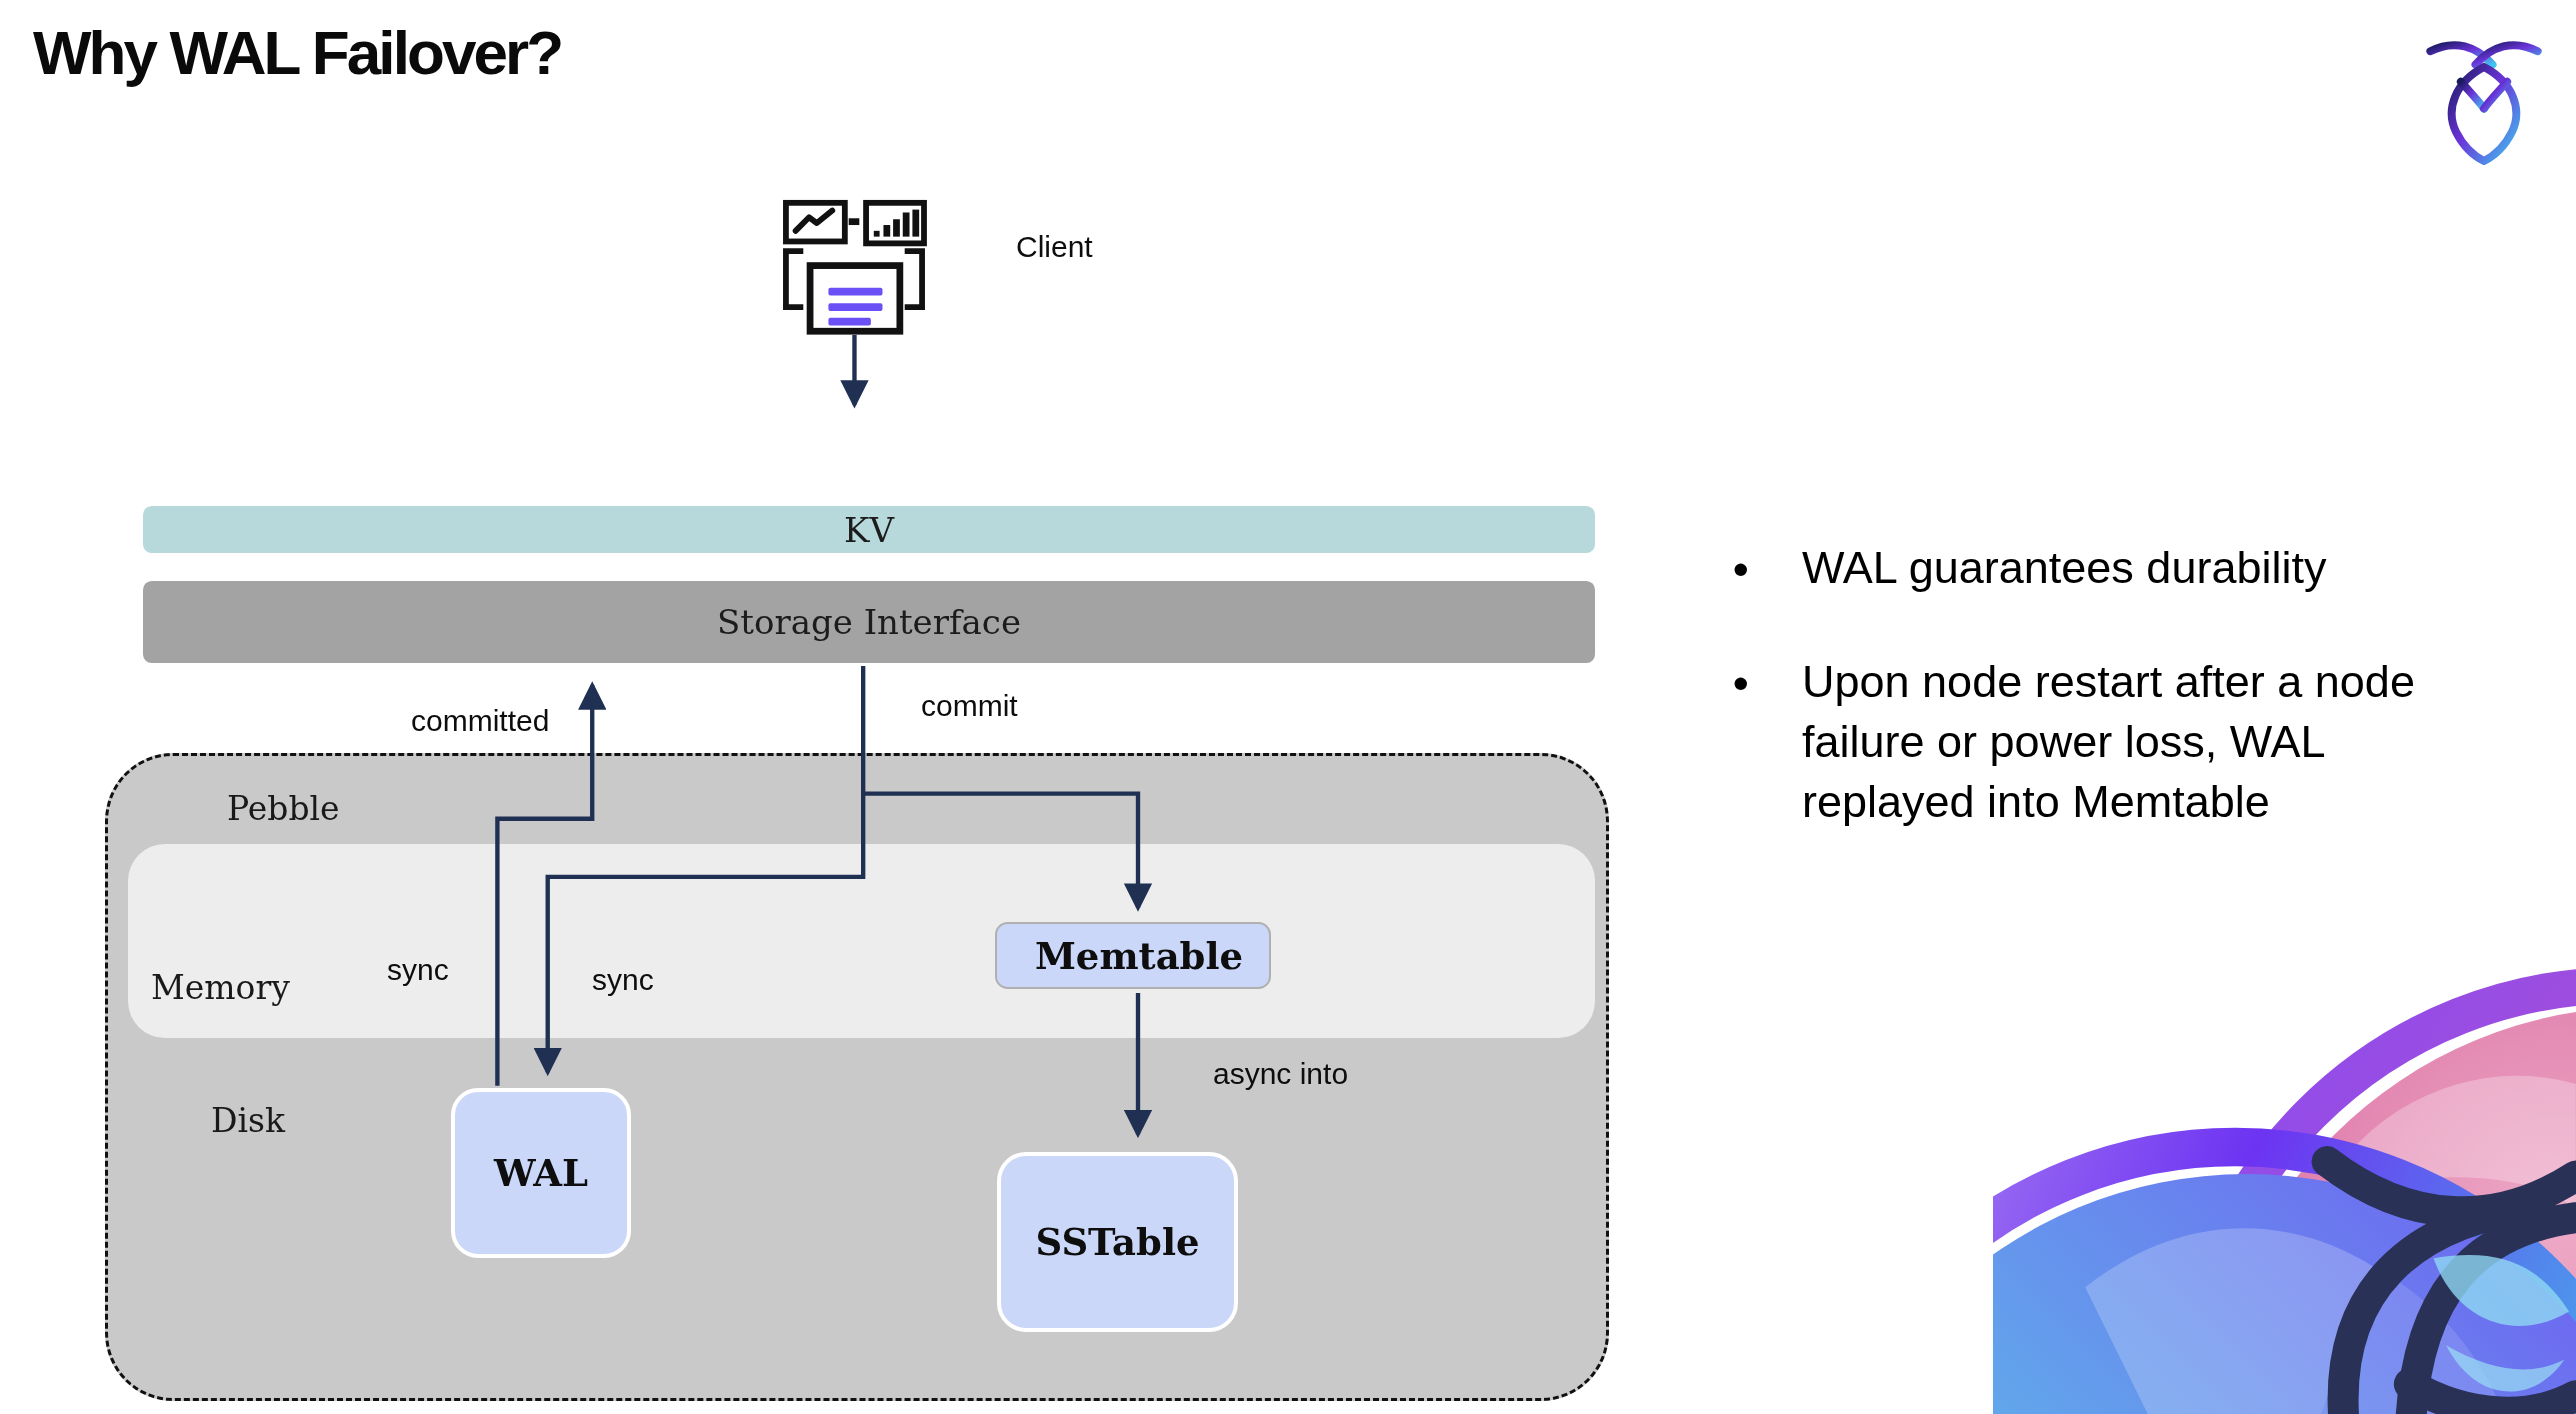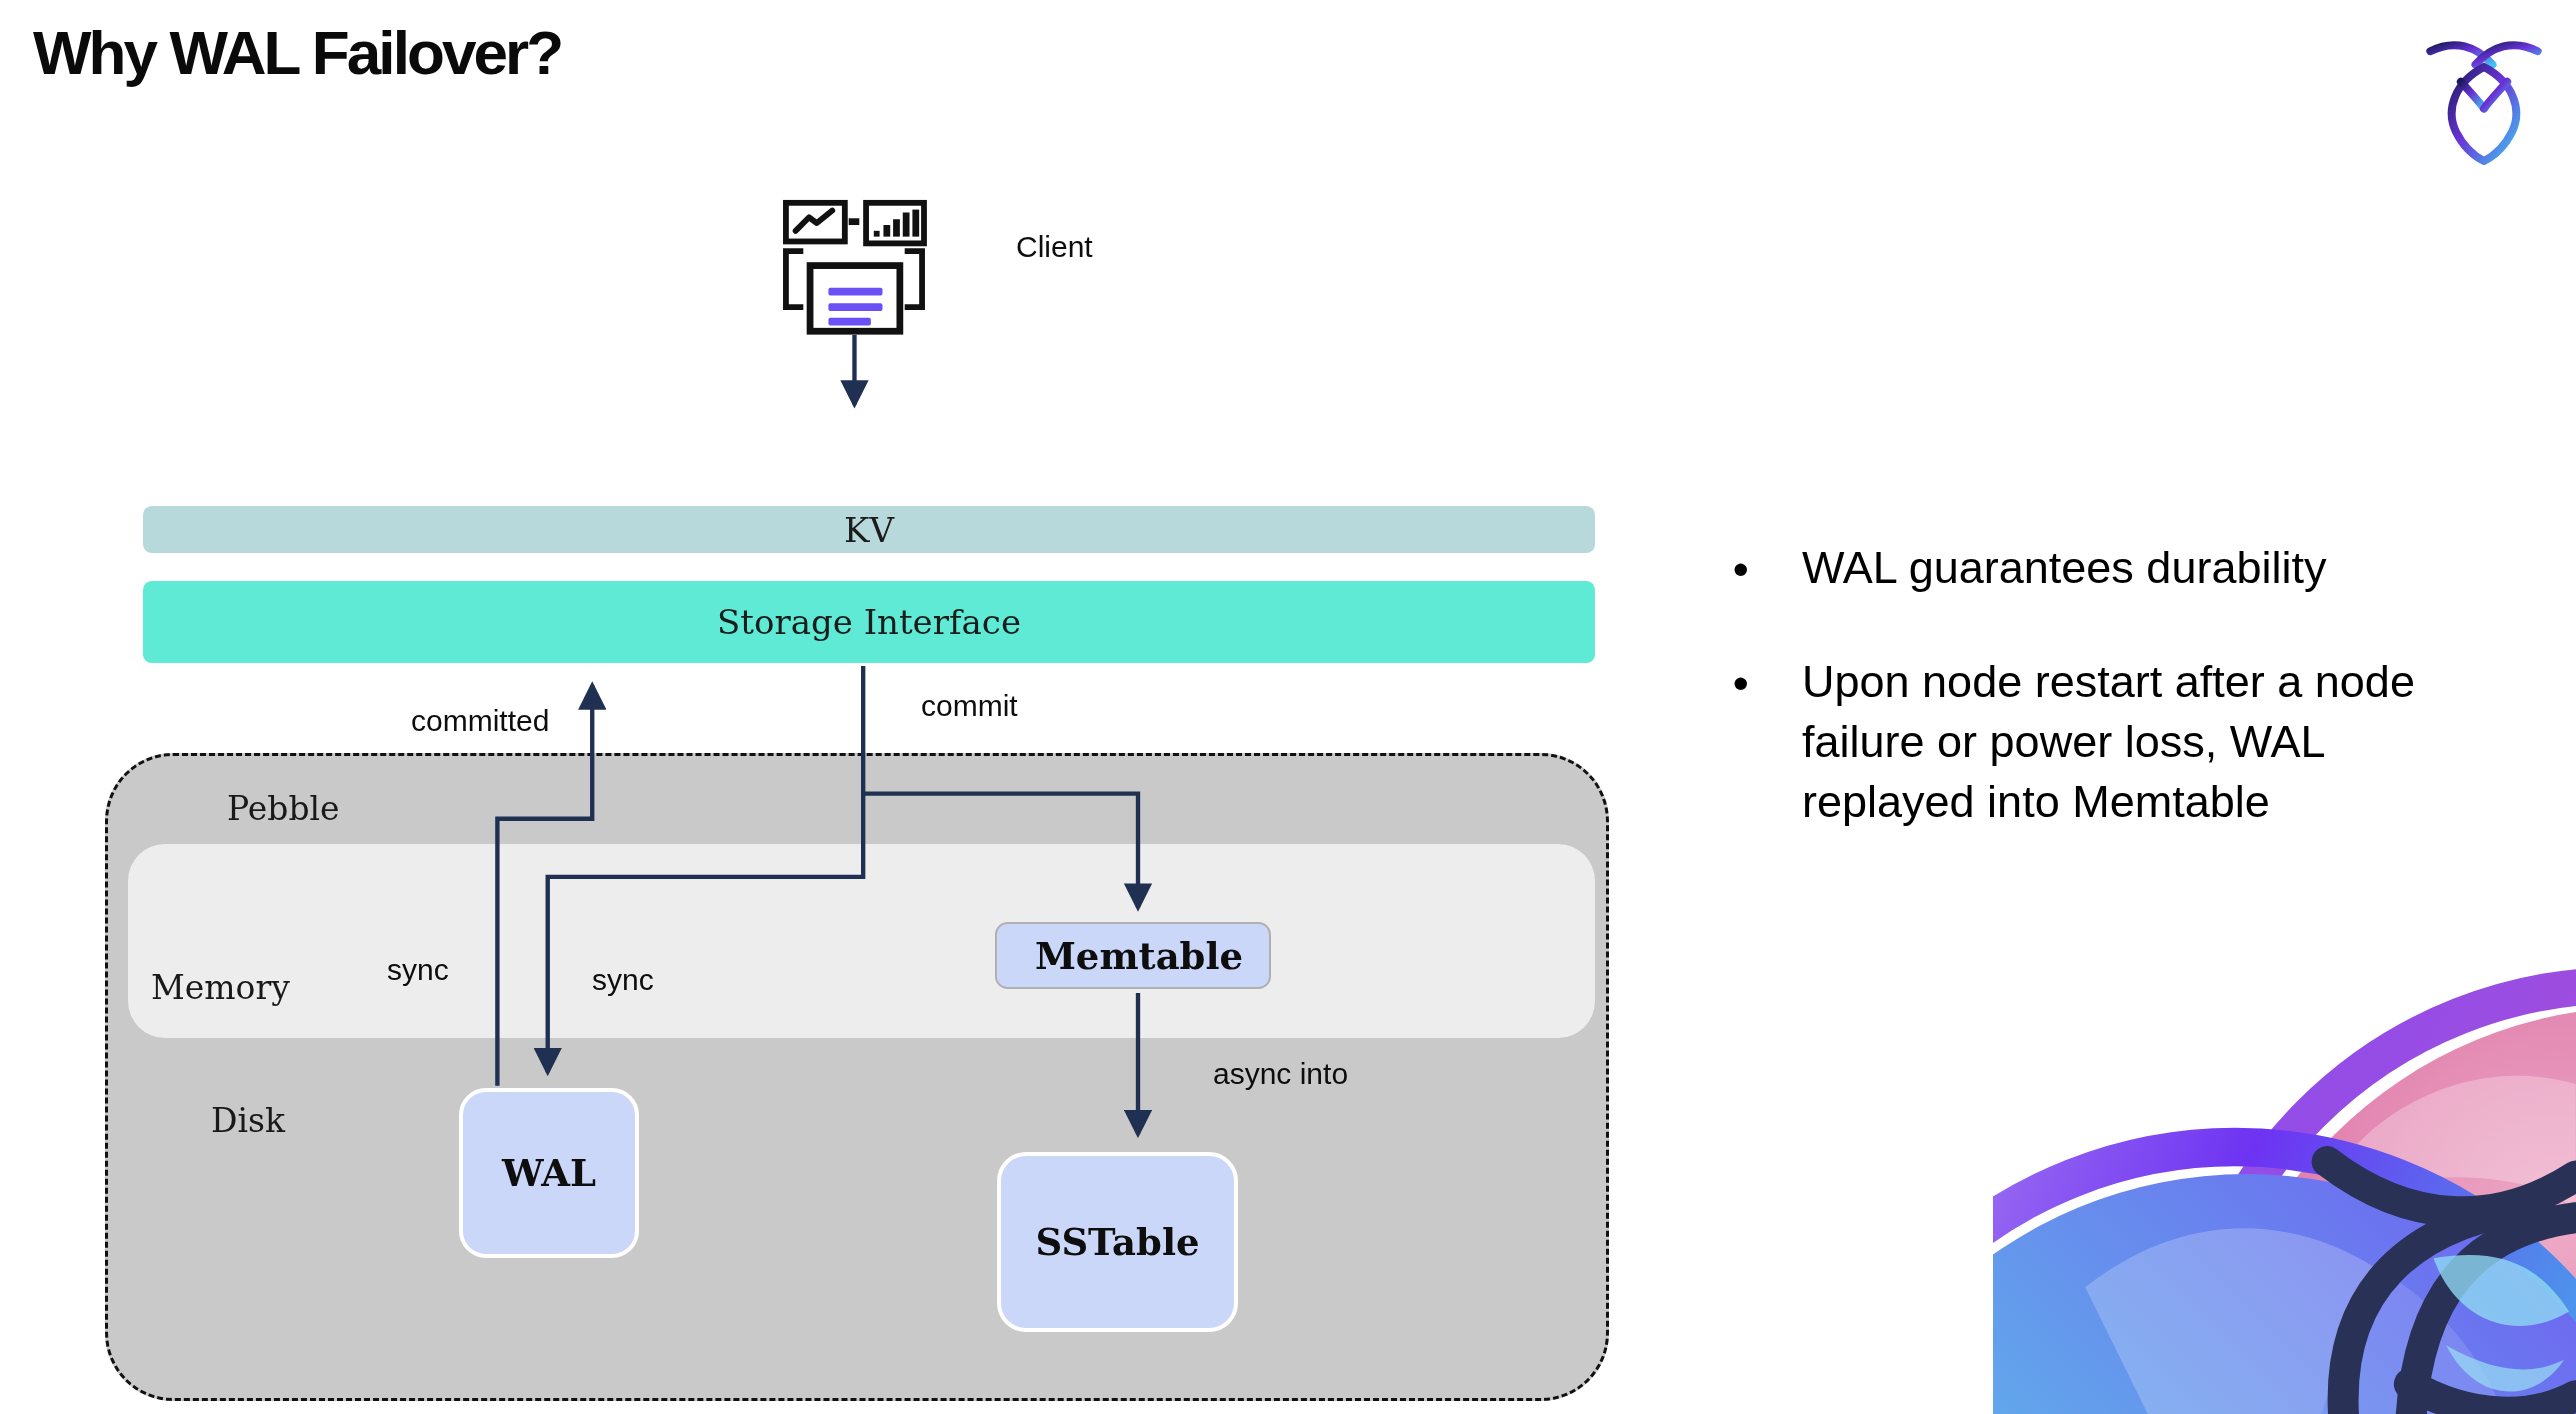--- a/index.html
+++ b/index.html
@@ -20,21 +20,21 @@
 
   
   .pebble{left:105px;top:753px;width:1504px;height:648px;background:#c9c9c9;
           border:3.9px dashed #111;border-radius:68px;box-sizing:border-box;}
   .memory-band{left:128px;top:844px;width:1467px;height:194px;background:#ededed;border-radius:37px;}
   .zone-label{font-family:"DejaVu Serif",serif;font-size:33px;color:#191919;}
 
   
   .dbox{background:#cbd7f9;display:flex;align-items:center;justify-content:center;
         font-family:"DejaVu Serif",serif;font-weight:bold;font-size:37px;color:#0e0e0e;box-sizing:border-box;}
-  .wal{left:451px;top:1088px;width:180px;height:170px;border:4.8px solid #fff;border-radius:27px;margin-left:8px;}
+  .wal{left:451px;top:1088px;width:180px;height:170px;border:4.8px solid #fff;border-radius:27px;}
   .memtable{left:995px;top:922px;width:276px;height:67px;border:2.9px solid #b0b0b0;border-radius:12.6px;padding-left:12px;}
   .sstable{left:997px;top:1152px;width:241px;height:180px;border:4.8px solid #fff;border-radius:29px;}
 
   
   .edge-label{font-family:"Liberation Sans",sans-serif;font-size:30px;color:#0d0d0d;}
 
   
   .client-label{left:1016px;top:230px;font-size:30px;color:#0d0d0d;}
 
   
@@ -137,21 +137,21 @@
       <rect x="51" y="93" width="56" height="8" rx="2"></rect>
       <rect x="51" y="109" width="56" height="8" rx="2"></rect>
       <rect x="51" y="124" width="44" height="8" rx="2"></rect>
     </g>
   </svg>
   <div class="abs client-label">Client</div>
 
   <div class="abs bar kv" style="background: rgb(183, 217, 220);">
     <span>KV</span>
   </div>
-  <div class="abs bar storage" style="background: #5eead4;">
+  <div class="abs bar storage" style="background: #a3a3a3;">
     <span>Storage Interface</span>
   </div>
 
   <div class="abs pebble"></div>
   <div class="abs memory-band"></div>
   <div class="abs zone-label" style="left:227px;top:789px;">Pebble</div>
   <div class="abs zone-label" style="left:151px;top:968px;">Memory</div>
   <div class="abs zone-label" style="left:211px;top:1101px;">Disk</div>
 
   <div class="abs dbox wal">

